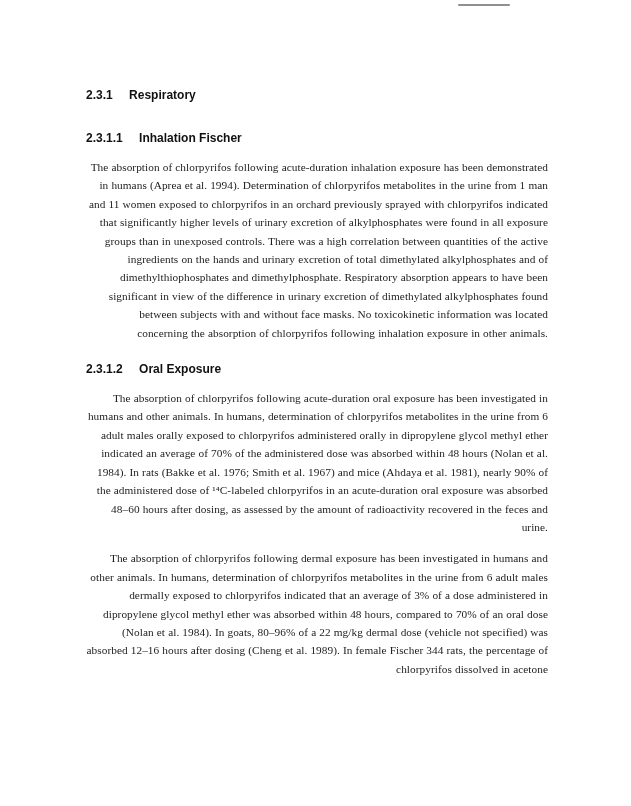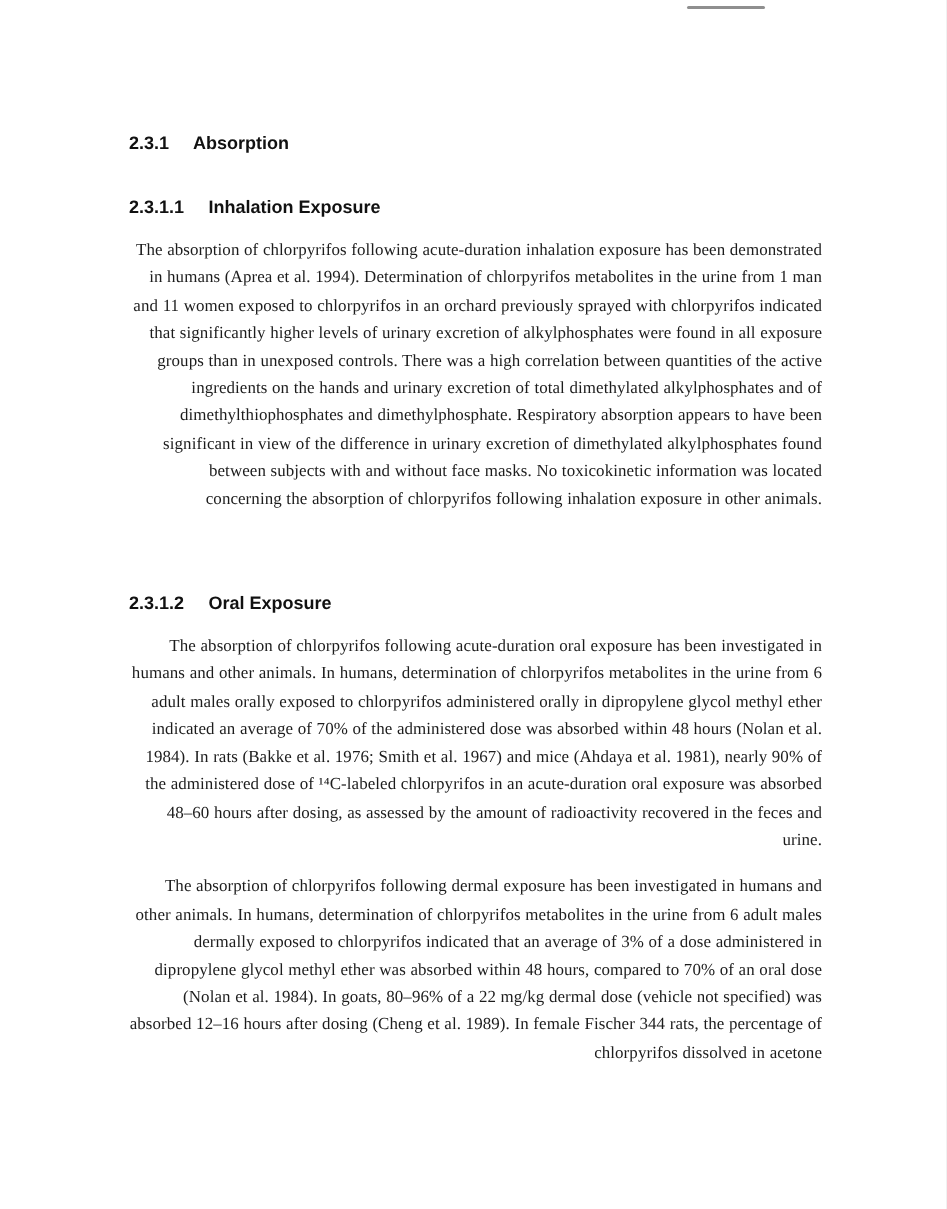--- a/index.html
+++ b/index.html
@@ -40,47 +40,47 @@
     color: #111111;
     margin: 0;
     line-height: 14px;
     white-space: nowrap;
   }
   .heading .num {
     display: inline-block;
     margin-right: 13px;
   }
   .heading.sub-first { margin-top: 29px; }
-  .heading.sub { margin-top: 53px; }
+  .heading.sub { margin-top: 20px; }
   .body-para {
     font-size: 11.3px;
     line-height: 18.4px;
     text-align: right;
     margin: 13px 0 0 0;
     letter-spacing: 0.05px;
     word-spacing: 0.2px;
   }
 </style>
 </head>
 <body>
 
 <div class="page">
 
   <div class="scan-line"></div>
 
   <div class="content">
 
     <h2 class="heading">
       <span class="num">2.3.1</span>
-      <span class="ttl">Absorption</span>
+      <span class="ttl">Respiratory</span>
     </h2>
 
     <h3 class="heading sub-first">
       <span class="num">2.3.1.1</span>
-      <span class="ttl">Inhalation Exposure</span>
+      <span class="ttl">Inhalation Fischer</span>
     </h3>
 
     <p class="body-para">The absorption of chlorpyrifos following acute-duration inhalation exposure has been demonstrated in humans (Aprea et al. 1994). Determination of chlorpyrifos metabolites in the urine from 1 man and 11 women exposed to chlorpyrifos in an orchard previously sprayed with chlorpyrifos indicated that significantly higher levels of urinary excretion of alkylphosphates were found in all exposure groups than in unexposed controls. There was a high correlation between quantities of the active ingredients on the hands and urinary excretion of total dimethylated alkylphosphates and of dimethylthiophosphates and dimethylphosphate. Respiratory absorption appears to have been significant in view of the difference in urinary excretion of dimethylated alkylphosphates found between subjects with and without face masks. No toxicokinetic information was located concerning the absorption of chlorpyrifos following inhalation exposure in other animals.</p>
 
     <h3 class="heading sub">
       <span class="num">2.3.1.2</span>
       <span class="ttl">Oral Exposure</span>
     </h3>
 
     <p class="body-para">The absorption of chlorpyrifos following acute-duration oral exposure has been investigated in humans and other animals. In humans, determination of chlorpyrifos metabolites in the urine from 6 adult males orally exposed to chlorpyrifos administered orally in dipropylene glycol methyl ether indicated an average of 70% of the administered dose was absorbed within 48 hours (Nolan et al. 1984). In rats (Bakke et al. 1976; Smith et al. 1967) and mice (Ahdaya et al. 1981), nearly 90% of the administered dose of ¹⁴C-labeled chlorpyrifos in an acute-duration oral exposure was absorbed 48–60 hours after dosing, as assessed by the amount of radioactivity recovered in the feces and urine.</p>

